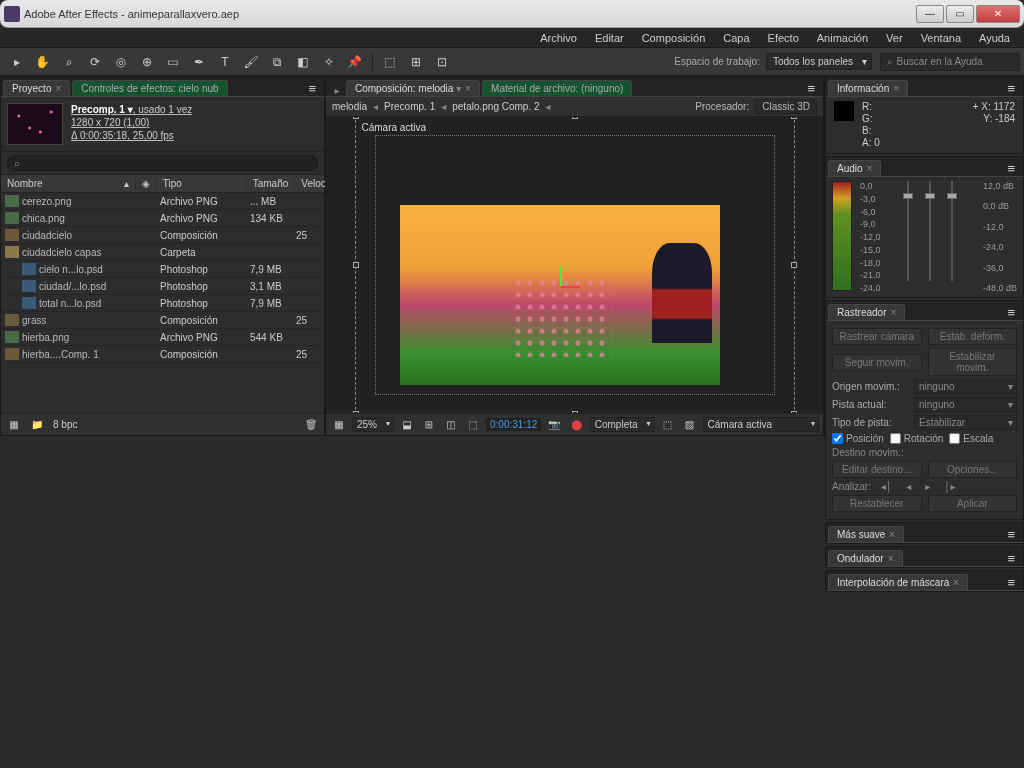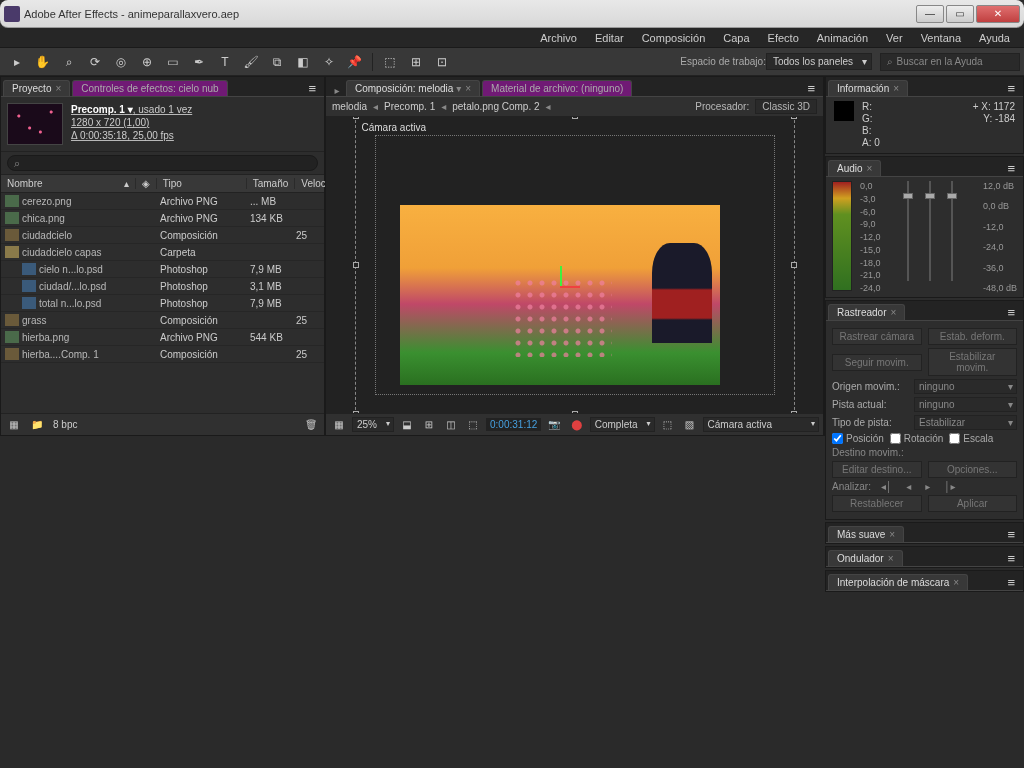--- a/index.html
+++ b/index.html
@@ -13,38 +13,38 @@
 .win-title .wbtn { width:28px; height:18px; background:linear-gradient(#eee,#ccc); border:1px solid #888; border-radius:2px; display:flex; align-items:center; justify-content:center; font-size:10px; color:#333; }
 .win-title .wbtn.close { background:linear-gradient(#e07070,#c04040); color:#fff; width:44px; }
 
 .menubar { height:20px; background:#262626; display:flex; align-items:center; padding:0 6px; gap:2px; border-bottom:1px solid #1a1a1a;justify-content:flex-end; }
 .menubar span { padding:2px 8px; color:#ccc; font-size:11px; }
 
 .toolbar { height:28px; background:#383838; display:flex; align-items:center; padding:0 4px; border-bottom:1px solid #222; }
 .toolbar .tbtn { width:24px; height:22px; margin:0 1px; display:flex; align-items:center; justify-content:center; border:1px solid transparent; color:#ccc; font-size:12px; }
 .toolbar .sep { width:1px; height:18px; background:#222; margin:0 4px; }
 .toolbar .spacer { flex:1; }
-.toolbar .label { color:#aaa; font-size:10px; }
+.toolbar .label { color:#aaa; font-size:10px; margin-right:6px; }
 .toolbar .dropdown { background:#2a2a2a; border:1px solid #222; padding:2px 18px 2px 6px; color:#ccc; font-size:10px; position:relative; }
 .toolbar .dropdown::after { content:"▾"; position:absolute; right:4px; }
 .toolbar .search { background:#2a2a2a; border:1px solid #222; padding:2px 6px; width:140px; color:#888; font-size:10px; margin-left:8px; display:flex; align-items:center; }
 .toolbar .search::before { content:"⌕"; margin-right:4px; }
 
 .main { display:flex; height:calc(100% - 76px); }
 
 .left-col { width:325px; display:flex; flex-direction:column; background:#2d2d2d; border-right:1px solid #1a1a1a; }
 .mid-col { flex:1; display:flex; flex-direction:column; min-width:0; }
 .right-col { width:200px; display:flex; flex-direction:column; background:#2d2d2d; border-left:1px solid #1a1a1a; }
 
 .upper { height:360px; display:flex;border-radius:16px; }
 
 
 .panel { background:#2d2d2d; border:1px solid #1a1a1a; display:flex; flex-direction:column; }
 .panel-tabs { height:20px; background:#232323; display:flex; align-items:flex-end; border-bottom:1px solid #444; padding:0 2px; }
-.panel-tab { padding:2px 8px; background:#701a75; border:1px solid #444; border-bottom:none; color:#aaa; font-size:10px; margin-right:2px; border-radius:3px 3px 0 0; }
+.panel-tab { padding:2px 8px; background:#14532d; border:1px solid #444; border-bottom:none; color:#aaa; font-size:10px; margin-right:2px; border-radius:3px 3px 0 0; }
 .panel-tab.active { background:#383838; color:#ddd; }
 .panel-tab .x { margin-left:4px; color:#888; }
 .panel-menu { margin-left:auto; color:#ccc; padding:0 6px; font-size:13px; }
 
 
 .proj-head { display:flex; padding:6px; gap:8px; border-bottom:1px solid #222;text-decoration:underline; }
 .proj-thumb { width:56px; height:42px; background:#1a0a1a; border:1px solid #444; background-image:radial-gradient(circle at 20% 30%,#f06090 1px,transparent 2px),radial-gradient(circle at 60% 70%,#f06090 1px,transparent 2px),radial-gradient(circle at 80% 20%,#f06090 1px,transparent 2px),radial-gradient(circle at 40% 60%,#f06090 1px,transparent 2px); }
 .proj-info { color:#ccc; font-size:10px; line-height:13px; }
 .proj-info b { color:#fff; }
 .proj-search { display:flex; align-items:center; padding:3px 6px; border-bottom:1px solid #222; }

